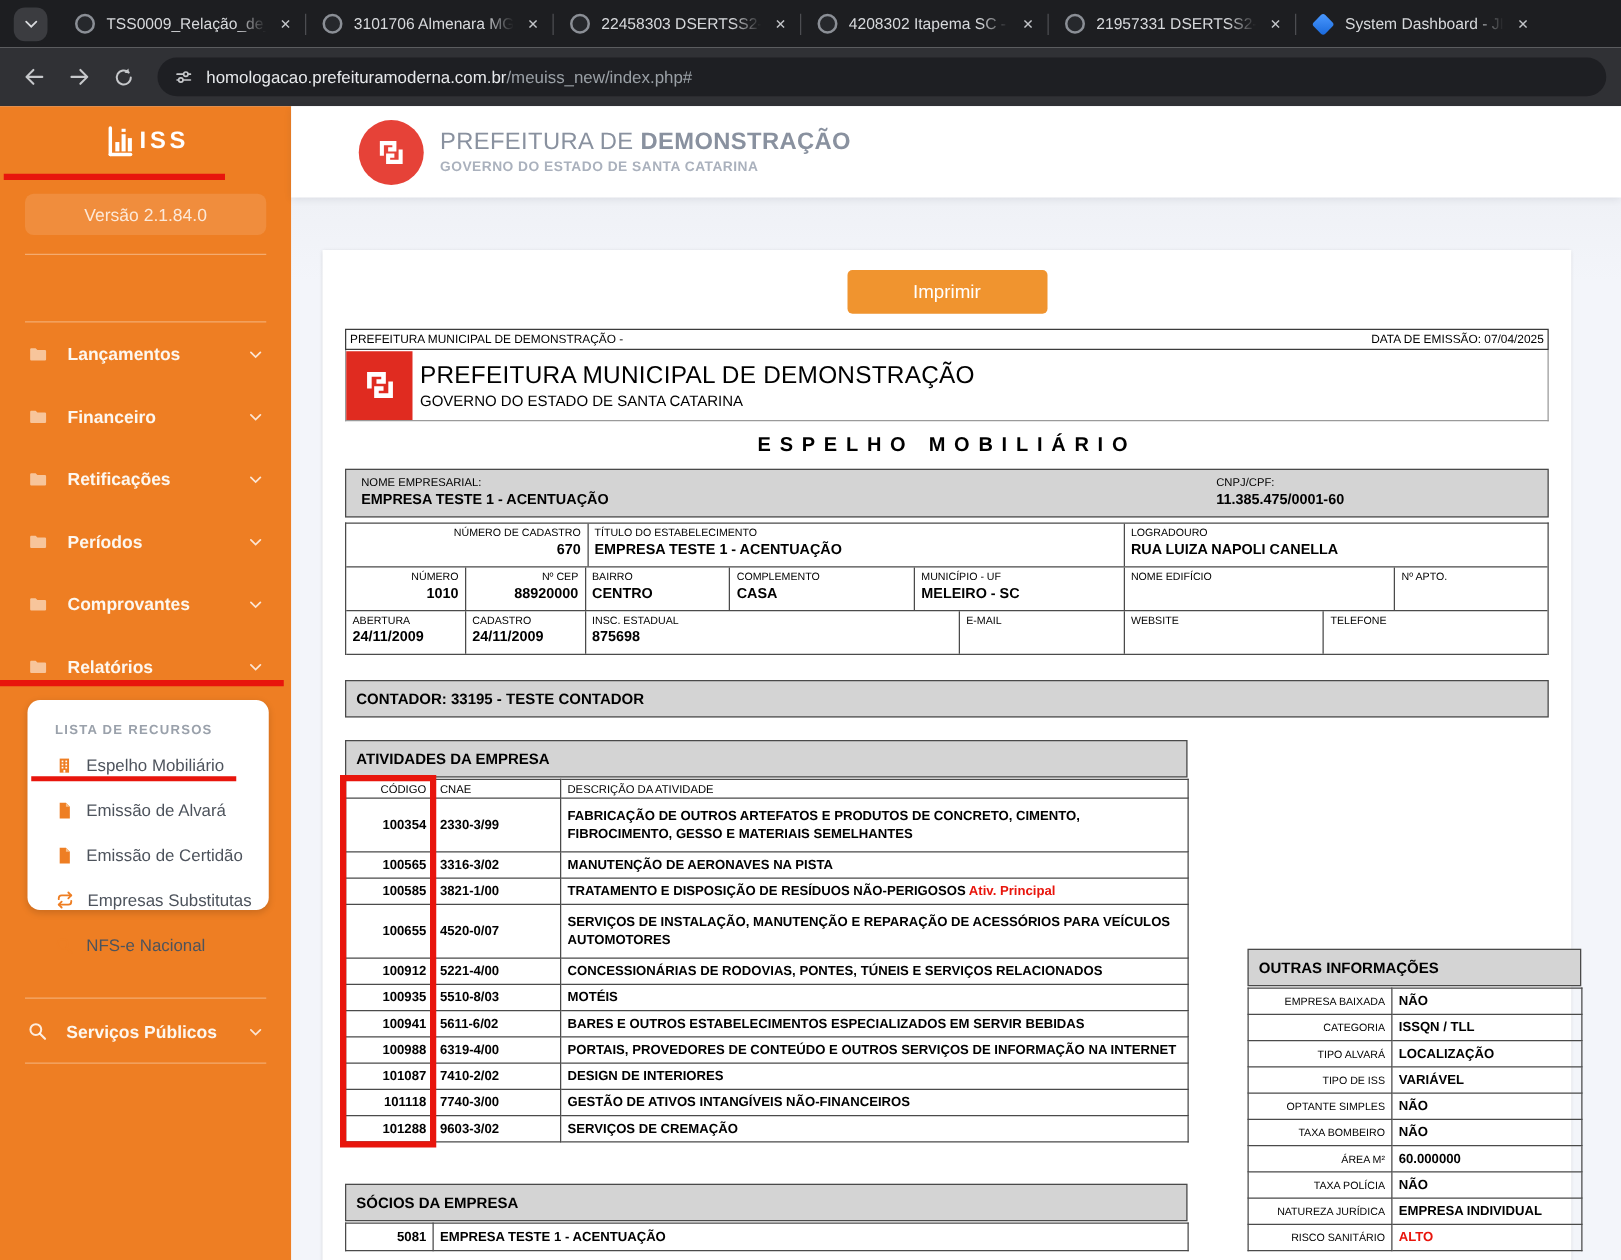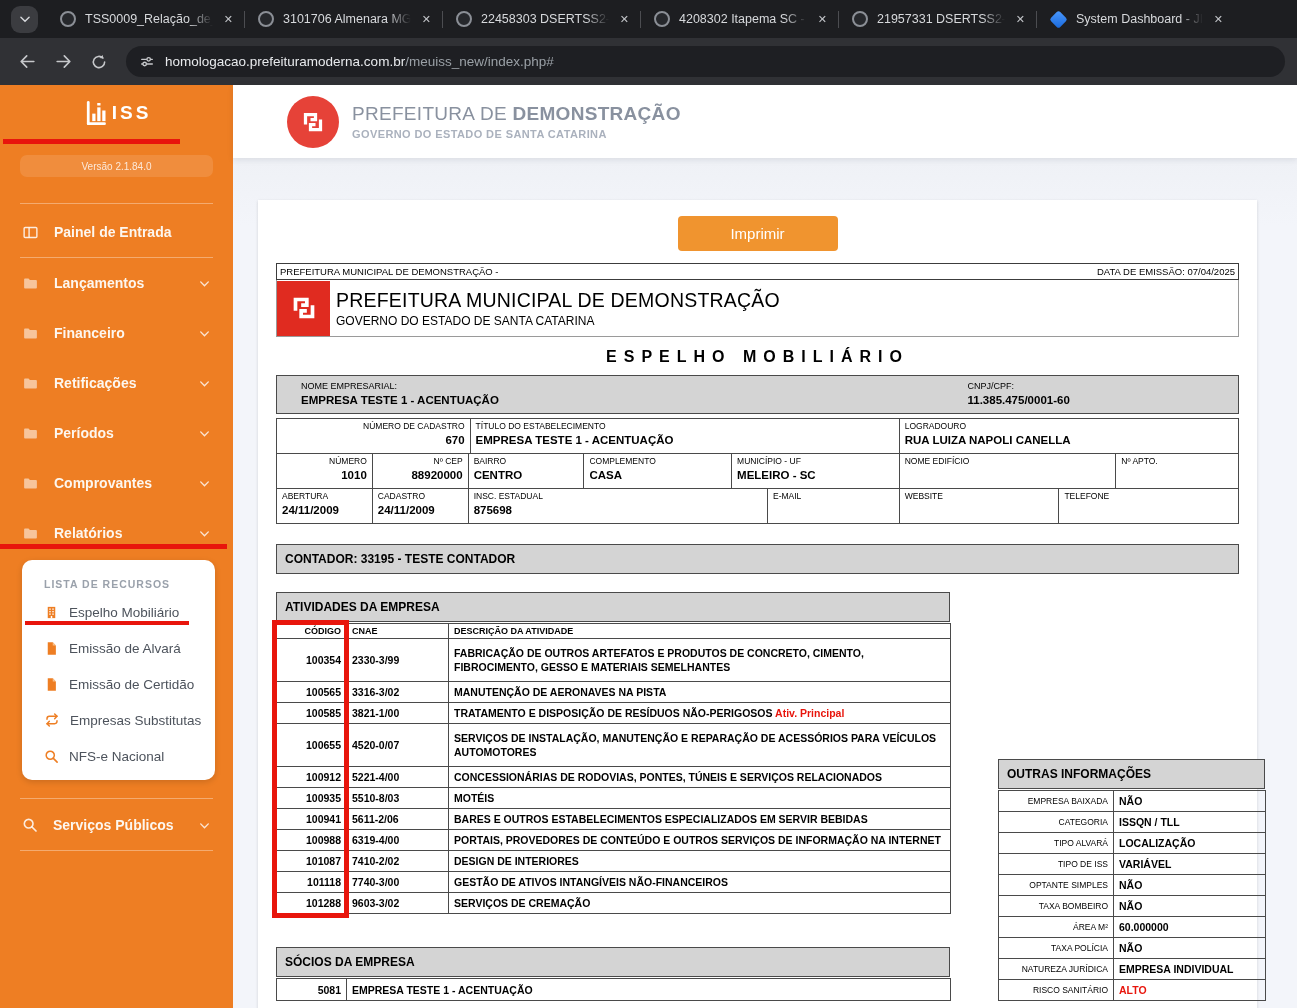--- a/index.html
+++ b/index.html
@@ -18,25 +18,25 @@
   .toolbar { position:absolute; top:38px; left:0; right:0; height:47px; background:#303135; display:flex; align-items:center; padding:0 12px; gap:6px; }
   .nav-ic { width:30px; height:30px; display:flex; align-items:center; justify-content:center; border-radius:50%; }
   .omnibox { flex:1; height:31px; background:#1e1f23; border-radius:16px; display:flex; align-items:center; padding:0 13px; gap:10px; margin-left:6px; }
   .url { font-size:13.5px; color:#e8eaed; white-space:nowrap; }
   .url .path { color:#9aa0a6; }
 
   
   .sidebar { position:absolute; top:85px; left:0; width:233px; bottom:0; background:#ee7e23; }
   .brand { position:absolute; top:0; left:0; right:0; height:56px; display:flex; align-items:center; justify-content:center; gap:0; color:#fff; }
   .brand-txt { font-size:19px; font-weight:bold; letter-spacing:3px; }
-  .version-btn { position:absolute; top:70px; left:20px; right:20px; height:22px; background:rgba(255,255,255,.12); border:none; border-radius:7px; color:rgba(255,255,255,.8); font-size:10px; font-family:inherit; }
+  .version-btn { position:absolute; top:70px; left:20px; right:20px; height:33px; background:rgba(255,255,255,.12); border:none; border-radius:7px; color:rgba(255,255,255,.8); font-size:14px; font-family:inherit; }
   .sb-div { position:absolute; left:20px; right:20px; height:1px; background:rgba(255,255,255,.35); }
   .sb-item { position:absolute; left:0; right:0; height:50px; display:flex; align-items:center; padding:0 22px; gap:15px; color:#fdf7ef; font-size:14px; font-weight:bold; }
   .sb-item .lbl { flex:1; }
-  .submenu { position:absolute; top:475px; left:22px; width:193px; height:220px; background:#fff; border-radius:10px; padding:10px 0 0 22px; box-shadow:0 2px 6px rgba(0,0,0,.15); }
+  .submenu { position:absolute; top:475px; left:22px; width:193px; height:168px; background:#fff; border-radius:10px; padding:10px 0 0 22px; box-shadow:0 2px 6px rgba(0,0,0,.15); }
   .submenu-h { font-size:10.5px; font-weight:bold; letter-spacing:1px; color:#9aa1ab; margin:8px 0 4px; }
   .submenu-item { display:flex; align-items:center; gap:10px; height:36px; color:#4d535c; font-size:13.5px; }
 
   
   .red-line { position:absolute; background:#e8150c; z-index:30; }
 
   
   .main { position:absolute; top:85px; left:233px; right:0; bottom:0; background:linear-gradient(180deg,#e7e9ee 0,#eef0f5 60px,#f3f5fa 140px); }
   .main-header { position:absolute; top:0; left:0; right:0; height:73px; background:#fff; box-shadow:0 2px 6px rgba(40,50,70,.10); display:flex; align-items:center; padding-left:54px; gap:13px; }
   .hlogo { width:52px; height:52px; border-radius:50%; background:#e64238; display:flex; align-items:center; justify-content:center; }
@@ -48,40 +48,40 @@
   .print-btn { display:block; margin:0 auto 12px; width:160px; height:35px; background:#f0942f; color:#fff; font-size:15px; border:none; border-radius:4px; font-family:inherit; }
 
   .docu { color:#000; }
   .meta { display:flex; justify-content:space-between; border:1px solid #3c3c3c; font-size:9.5px; padding:2px 3px; }
   .orgbox { border:1px solid #9a9a9a; border-top:none; height:57px; display:flex; align-items:center; }
   .orglogo { width:53px; height:55px; background:#e02b20; display:flex; align-items:center; justify-content:center; flex:0 0 auto; }
   .orgname { font-size:19.5px; letter-spacing:.2px; padding-left:6px; }
   .orgsub { font-size:12px; padding-left:6px; margin-top:2px; }
   .doctitle { text-align:center; font-weight:bold; font-size:16px; letter-spacing:7px; margin:11px 0 9px; }
 
-  .graybox { border:1px solid #4a4a4a; background:#d4d4d4; display:flex; padding:5px 24px 7px; }
+  .graybox { border:1px solid #4a4a4a; background:#d4d4d4; display:flex; padding:5px 12px 7px; }
   .graybox .colL { width:73%; } .graybox .colR { width:27%; }
   .f-lbl { font-size:9px; display:block; }
   .f-val { font-size:11.5px; font-weight:bold; display:block; margin-top:3px; }
 
   .reg { border:1px solid #4a4a4a; border-bottom:none; margin-top:4px; }
   .reg-row { display:flex; border-bottom:1px solid #4a4a4a; height:35px; }
   .reg-cell { border-right:1px solid #4a4a4a; padding:2px 5px; overflow:hidden; }
   .reg-cell:last-child { border-right:none; }
   .reg-cell .f-lbl { font-size:8.5px; }
   .reg-cell.ra { text-align:right; }
 
   .contador { border:1px solid #4a4a4a; background:#d4d4d4; height:30px; line-height:28px; font-weight:bold; font-size:12px; padding:0 8px; margin-top:20px; }
 
   .cols { display:flex; gap:23px; margin-top:18px; align-items:flex-end; }
   .sec-h { border:1px solid #4a4a4a; background:#d4d4d4; height:30px; line-height:28px; font-weight:bold; font-size:12px; padding:0 8px; }
 
   table.dt { border-collapse:collapse; table-layout:fixed; }
   table.dt th, table.dt td { border:1px solid #4a4a4a; padding:1px 5px; vertical-align:middle; }
-  table.dt th { font-size:9px; font-weight:bold; text-align:left; height:15px; }
+  table.dt th { font-size:9px; font-weight:normal; text-align:left; height:15px; }
   .atv-wrap { position:relative; width:674px; }
   .atv { width:674px; margin-top:1px; }
   .atv col.c1 { width:70px; } .atv col.c2 { width:102px; } .atv col.c3 { width:502px; }
   .atv td { font-weight:bold; font-size:10.5px; line-height:1.35; }
   .atv td.cod { text-align:right; }
   .atv th.cod { text-align:right; }
   .atv tr.s td { height:21px; }
   .atv tr.d td { height:43px; }
   .principal { color:#e8150c; font-weight:bold; }
   .red-rect { position:absolute; left:-4px; top:-3px; width:77px; height:calc(100% + 7px); border:5px solid #e8150c; z-index:30; pointer-events:none; }
@@ -194,27 +194,20 @@
             <rect x="12.2" y="4" width="2.6" height="2"></rect>
           </g>
       </svg>
       <span class="brand-txt">ISS</span>
     </div>
 
     <button class="version-btn">Versão 2.1.84.0</button>
 
     <div class="sb-div" style="top:118px"></div>
 
-    <div class="sb-item" style="top:122px">
-      <svg width="17" height="17" viewBox="0 0 24 24">
-          <rect x="3" y="5" width="18" height="14" rx="1.5" fill="none" stroke="rgba(255,255,255,.85)" stroke-width="2"></rect>
-          <line x1="10" y1="5" x2="10" y2="19" stroke="rgba(255,255,255,.85)" stroke-width="2"></line>
-        </svg>
-      <span class="lbl">Painel de Entrada</span>
-    </div>
     <div class="sb-div" style="top:172px"></div>
 
     <div class="sb-item" style="top:173px">
       <svg width="17" height="17" viewBox="0 0 24 24">
           <path d="M3 6.5C3 5.5 3.7 5 4.6 5h4.6l2 2h8.2c.9 0 1.6.6 1.6 1.5v9c0 .9-.7 1.5-1.6 1.5H4.6C3.7 19 3 18.4 3 17.5z" fill="rgba(255,255,255,.55)"></path>
         </svg>
       <span class="lbl">Lançamentos</span>
       <svg width="13" height="13" viewBox="0 0 24 24">
           <path d="M5 9l7 7 7-7" fill="none" stroke="rgba(255,255,255,.8)" stroke-width="2.6" stroke-linecap="round"></path>
         </svg>
@@ -505,21 +498,21 @@
                       <td>5221-4/00</td>
                       <td>CONCESSIONÁRIAS DE RODOVIAS, PONTES, TÚNEIS E SERVIÇOS RELACIONADOS</td>
                     </tr>
                 <tr class="s">
                       <td class="cod">100935</td>
                       <td>5510-8/03</td>
                       <td>MOTÉIS</td>
                     </tr>
                 <tr class="s">
                       <td class="cod">100941</td>
-                      <td>5611-2/06</td>
+                      <td>5611-6/02</td>
                       <td>BARES E OUTROS ESTABELECIMENTOS ESPECIALIZADOS EM SERVIR BEBIDAS</td>
                     </tr>
                 <tr class="s">
                       <td class="cod">100988</td>
                       <td>6319-4/00</td>
                       <td>PORTAIS, PROVEDORES DE CONTEÚDO E OUTROS SERVIÇOS DE INFORMAÇÃO NA INTERNET</td>
                     </tr>
                 <tr class="s">
                       <td class="cod">101087</td>
                       <td>7410-2/02</td>

